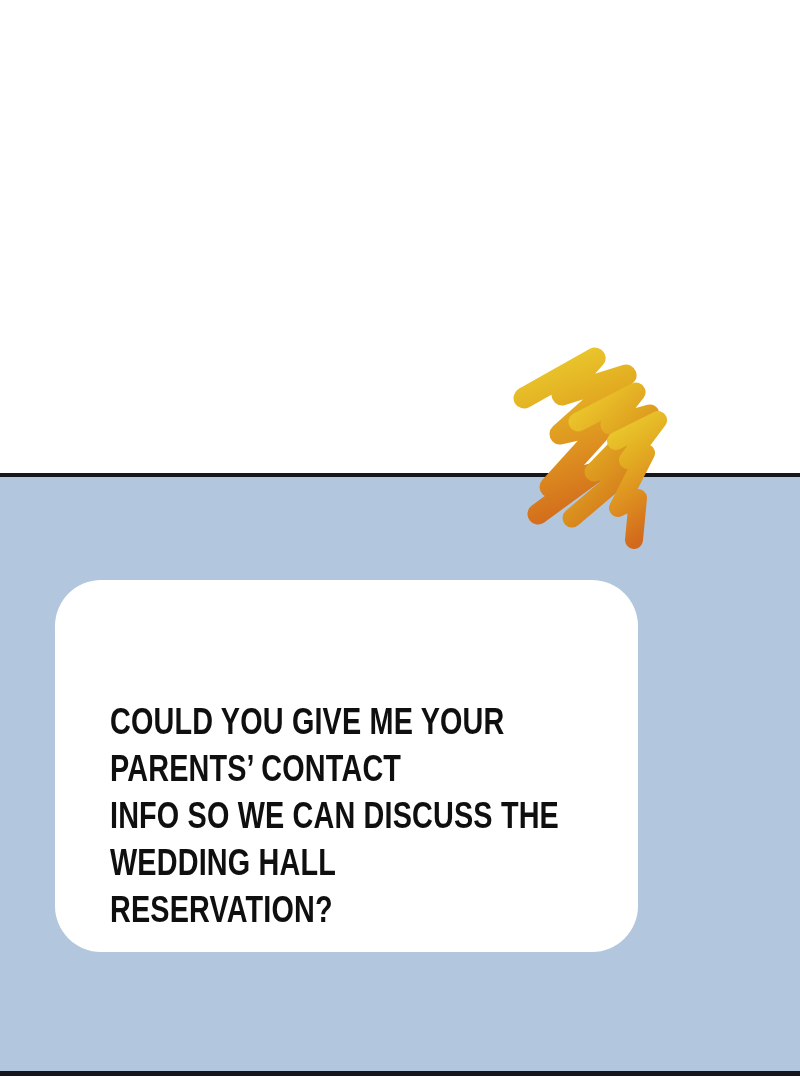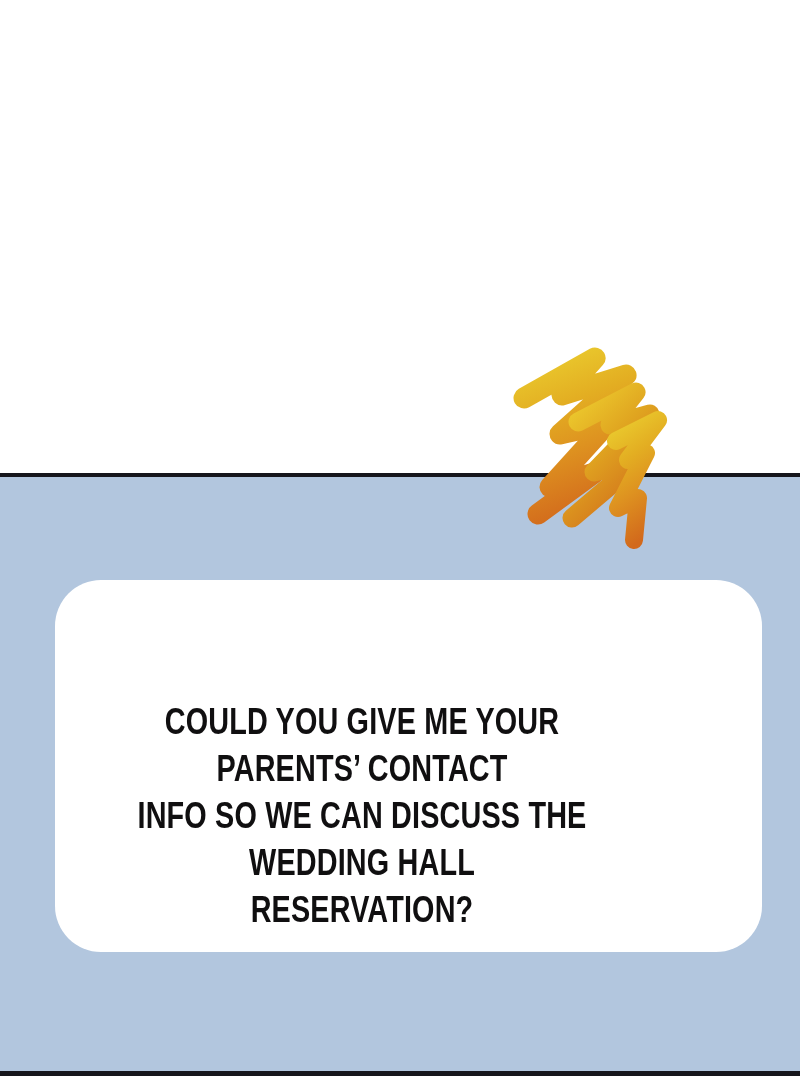--- a/index.html
+++ b/index.html
@@ -60,26 +60,25 @@
     width: 100%;
     height: 100%;
     overflow: visible;
   }
 
   
   .bubble {
     position: absolute;
     left: 55px;
     top: 580px;
-    width: 707px;
+    width: 583px;
     height: 372px;
     background: #ffffff;
     border-radius: 46px;
     box-sizing: border-box;
-    text-align: center;
   }
   .bubble-text {
     position: absolute;
     left: 55px;
     top: 118px;
     width: 630px;
     margin: 0;
     color: #100f10;
     font-family: "Liberation Sans Narrow", "Liberation Sans", sans-serif;
     font-weight: 700;

